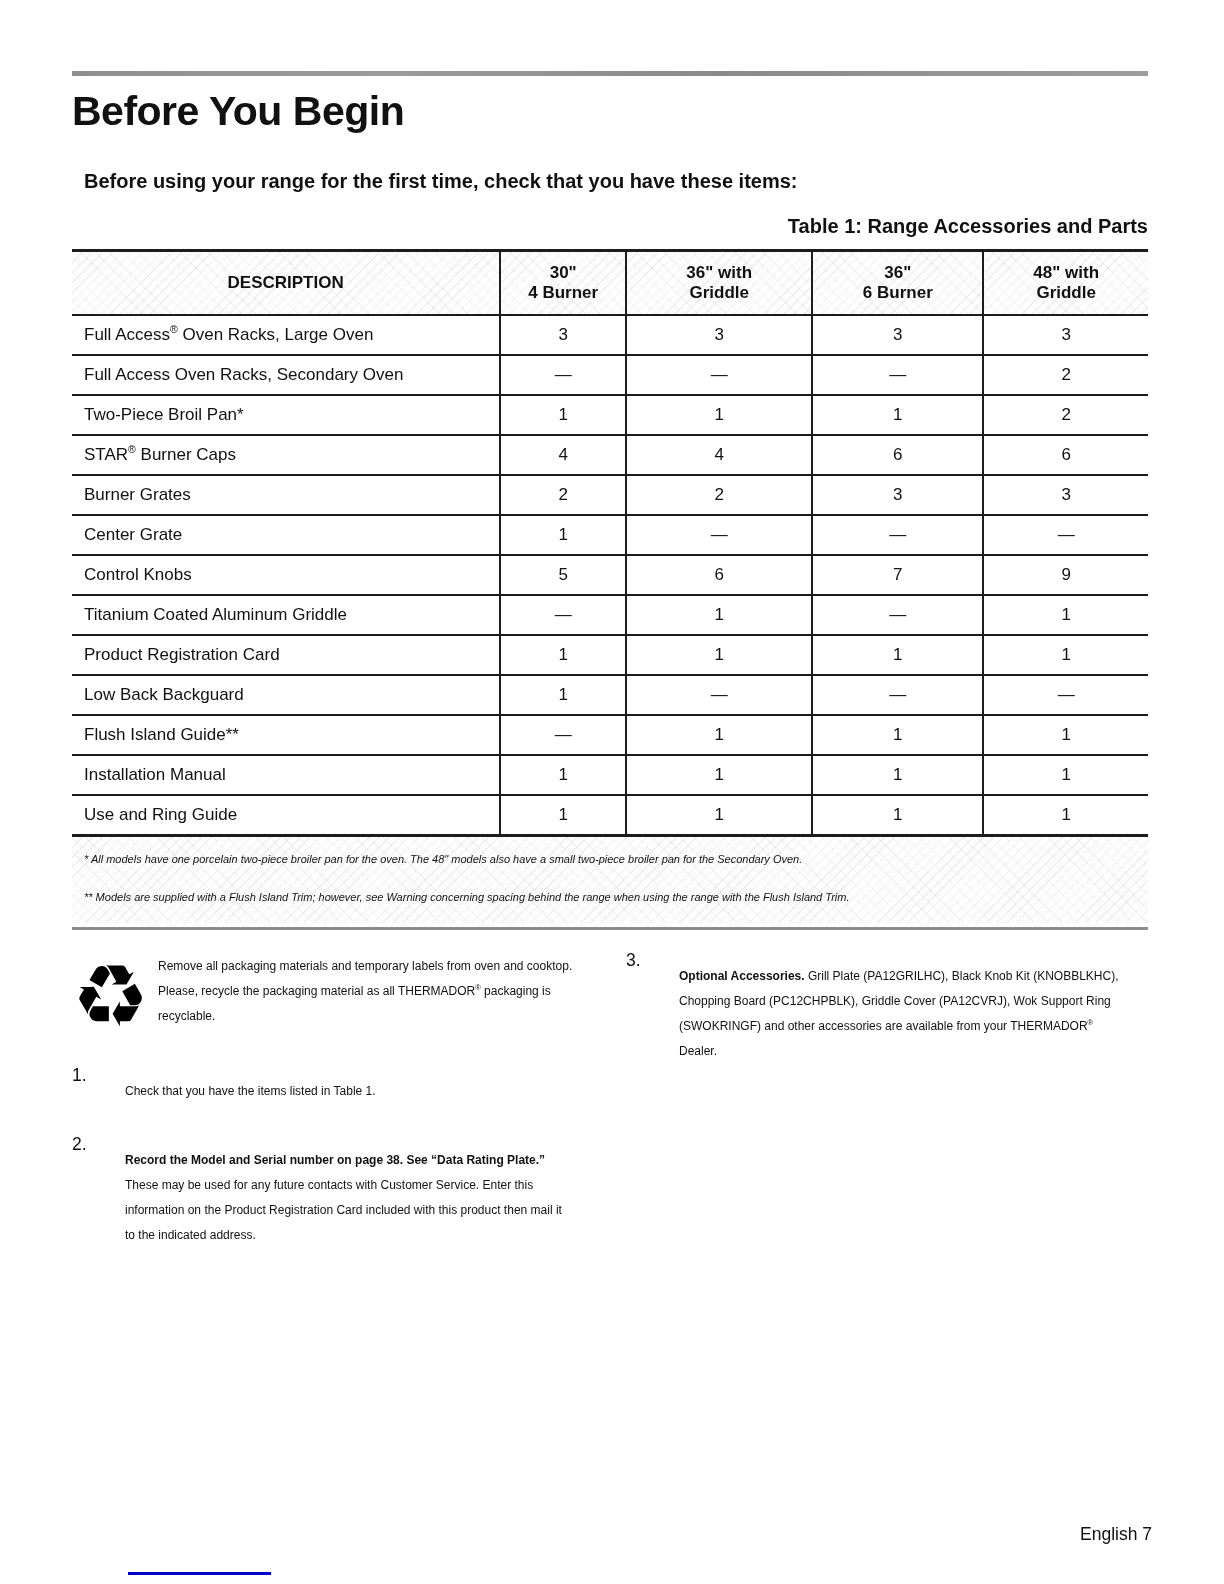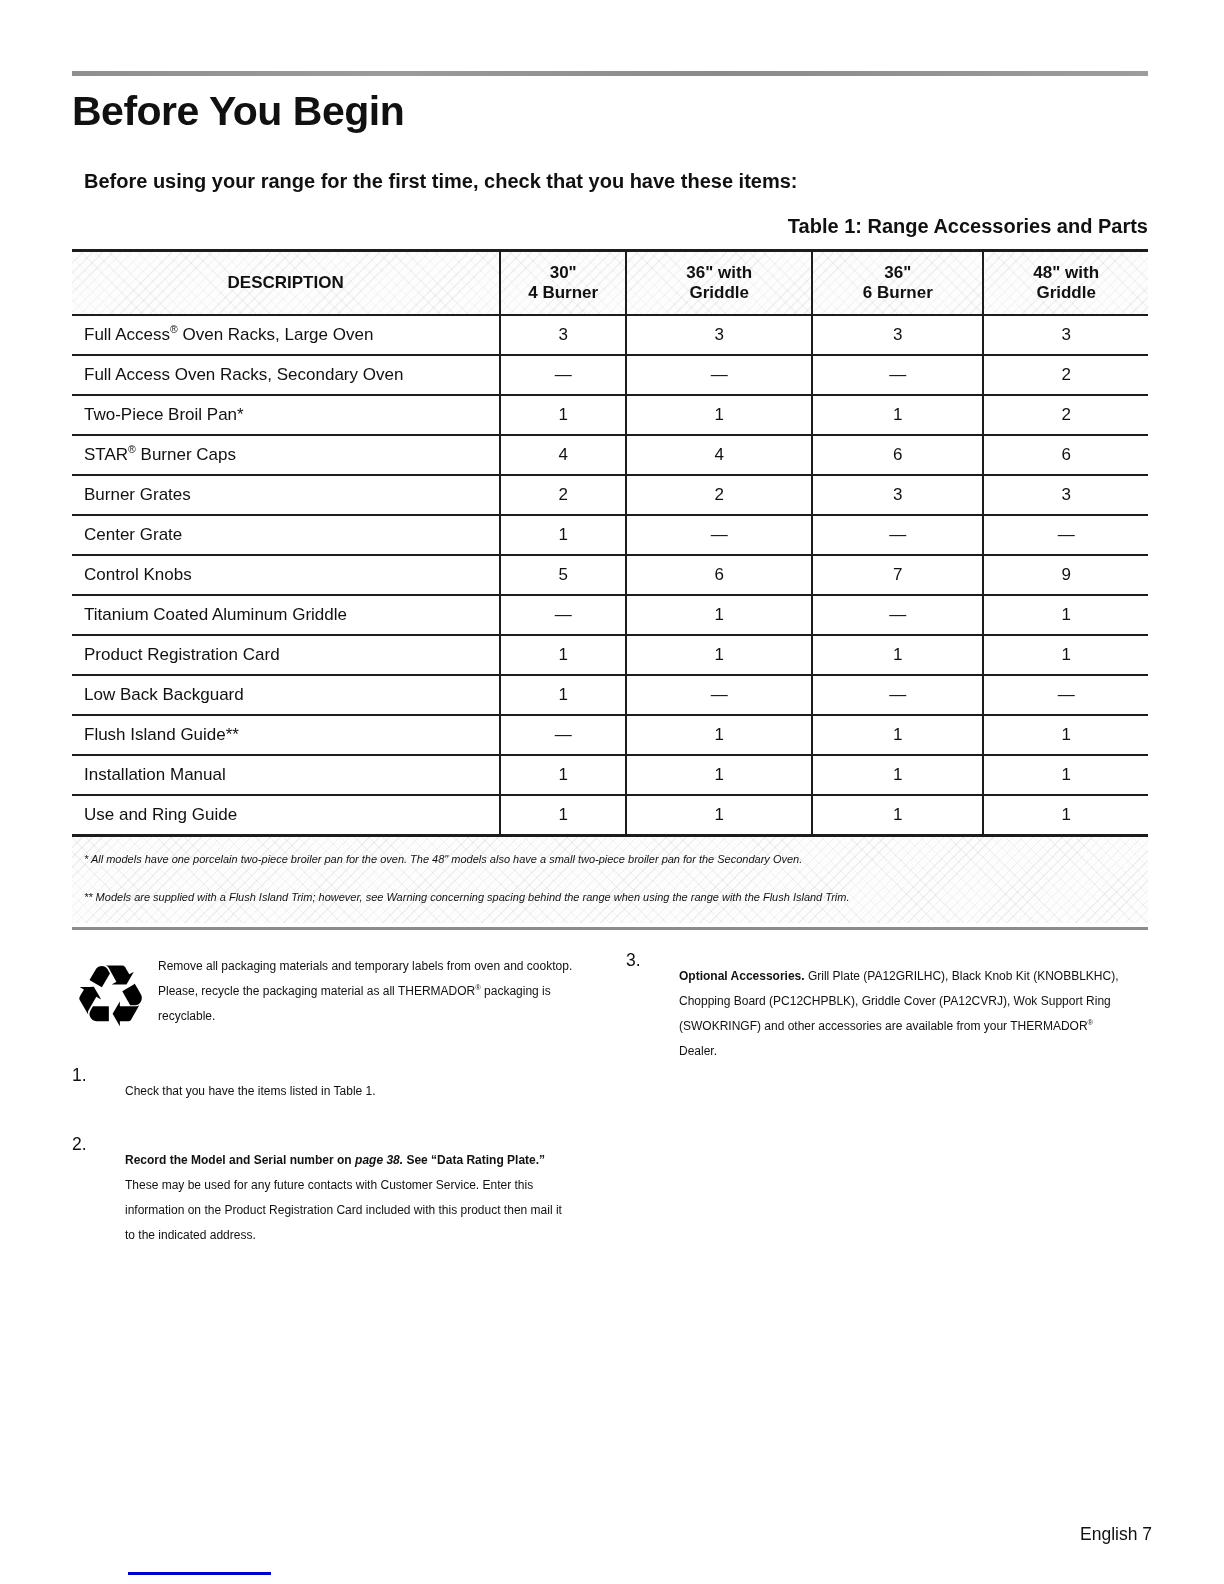--- a/index.html
+++ b/index.html
@@ -75,21 +75,21 @@
     margin-top:2px;
   }
   .media-text{margin:6px 0 0 2px;}
   .para{font-size:12px;line-height:25px;}
   .li{display:flex;align-items:flex-start;}
   .li .num{flex:0 0 37px;font-size:17.5px;line-height:25px;}
   .li p{margin:16px;}
   .li-1{margin-top:21px;}
   .li-2{margin-top:12px;}
   .seg-b{font-weight:700;}
-  .seg-bi{font-weight:700;font-style:italic;text-align:center;}
+  .seg-bi{font-weight:700;text-align:center;}
   .seg-sup{font-size:0.62em;vertical-align:super;line-height:0;}
   .footer{
     position:absolute;top:1524px;right:72px;
     font-size:17.5px;
   }
   .blue-line{
     position:absolute;top:1572px;left:128px;
     width:143px;height:3px;background:#0000cc;
   }
 </style>

